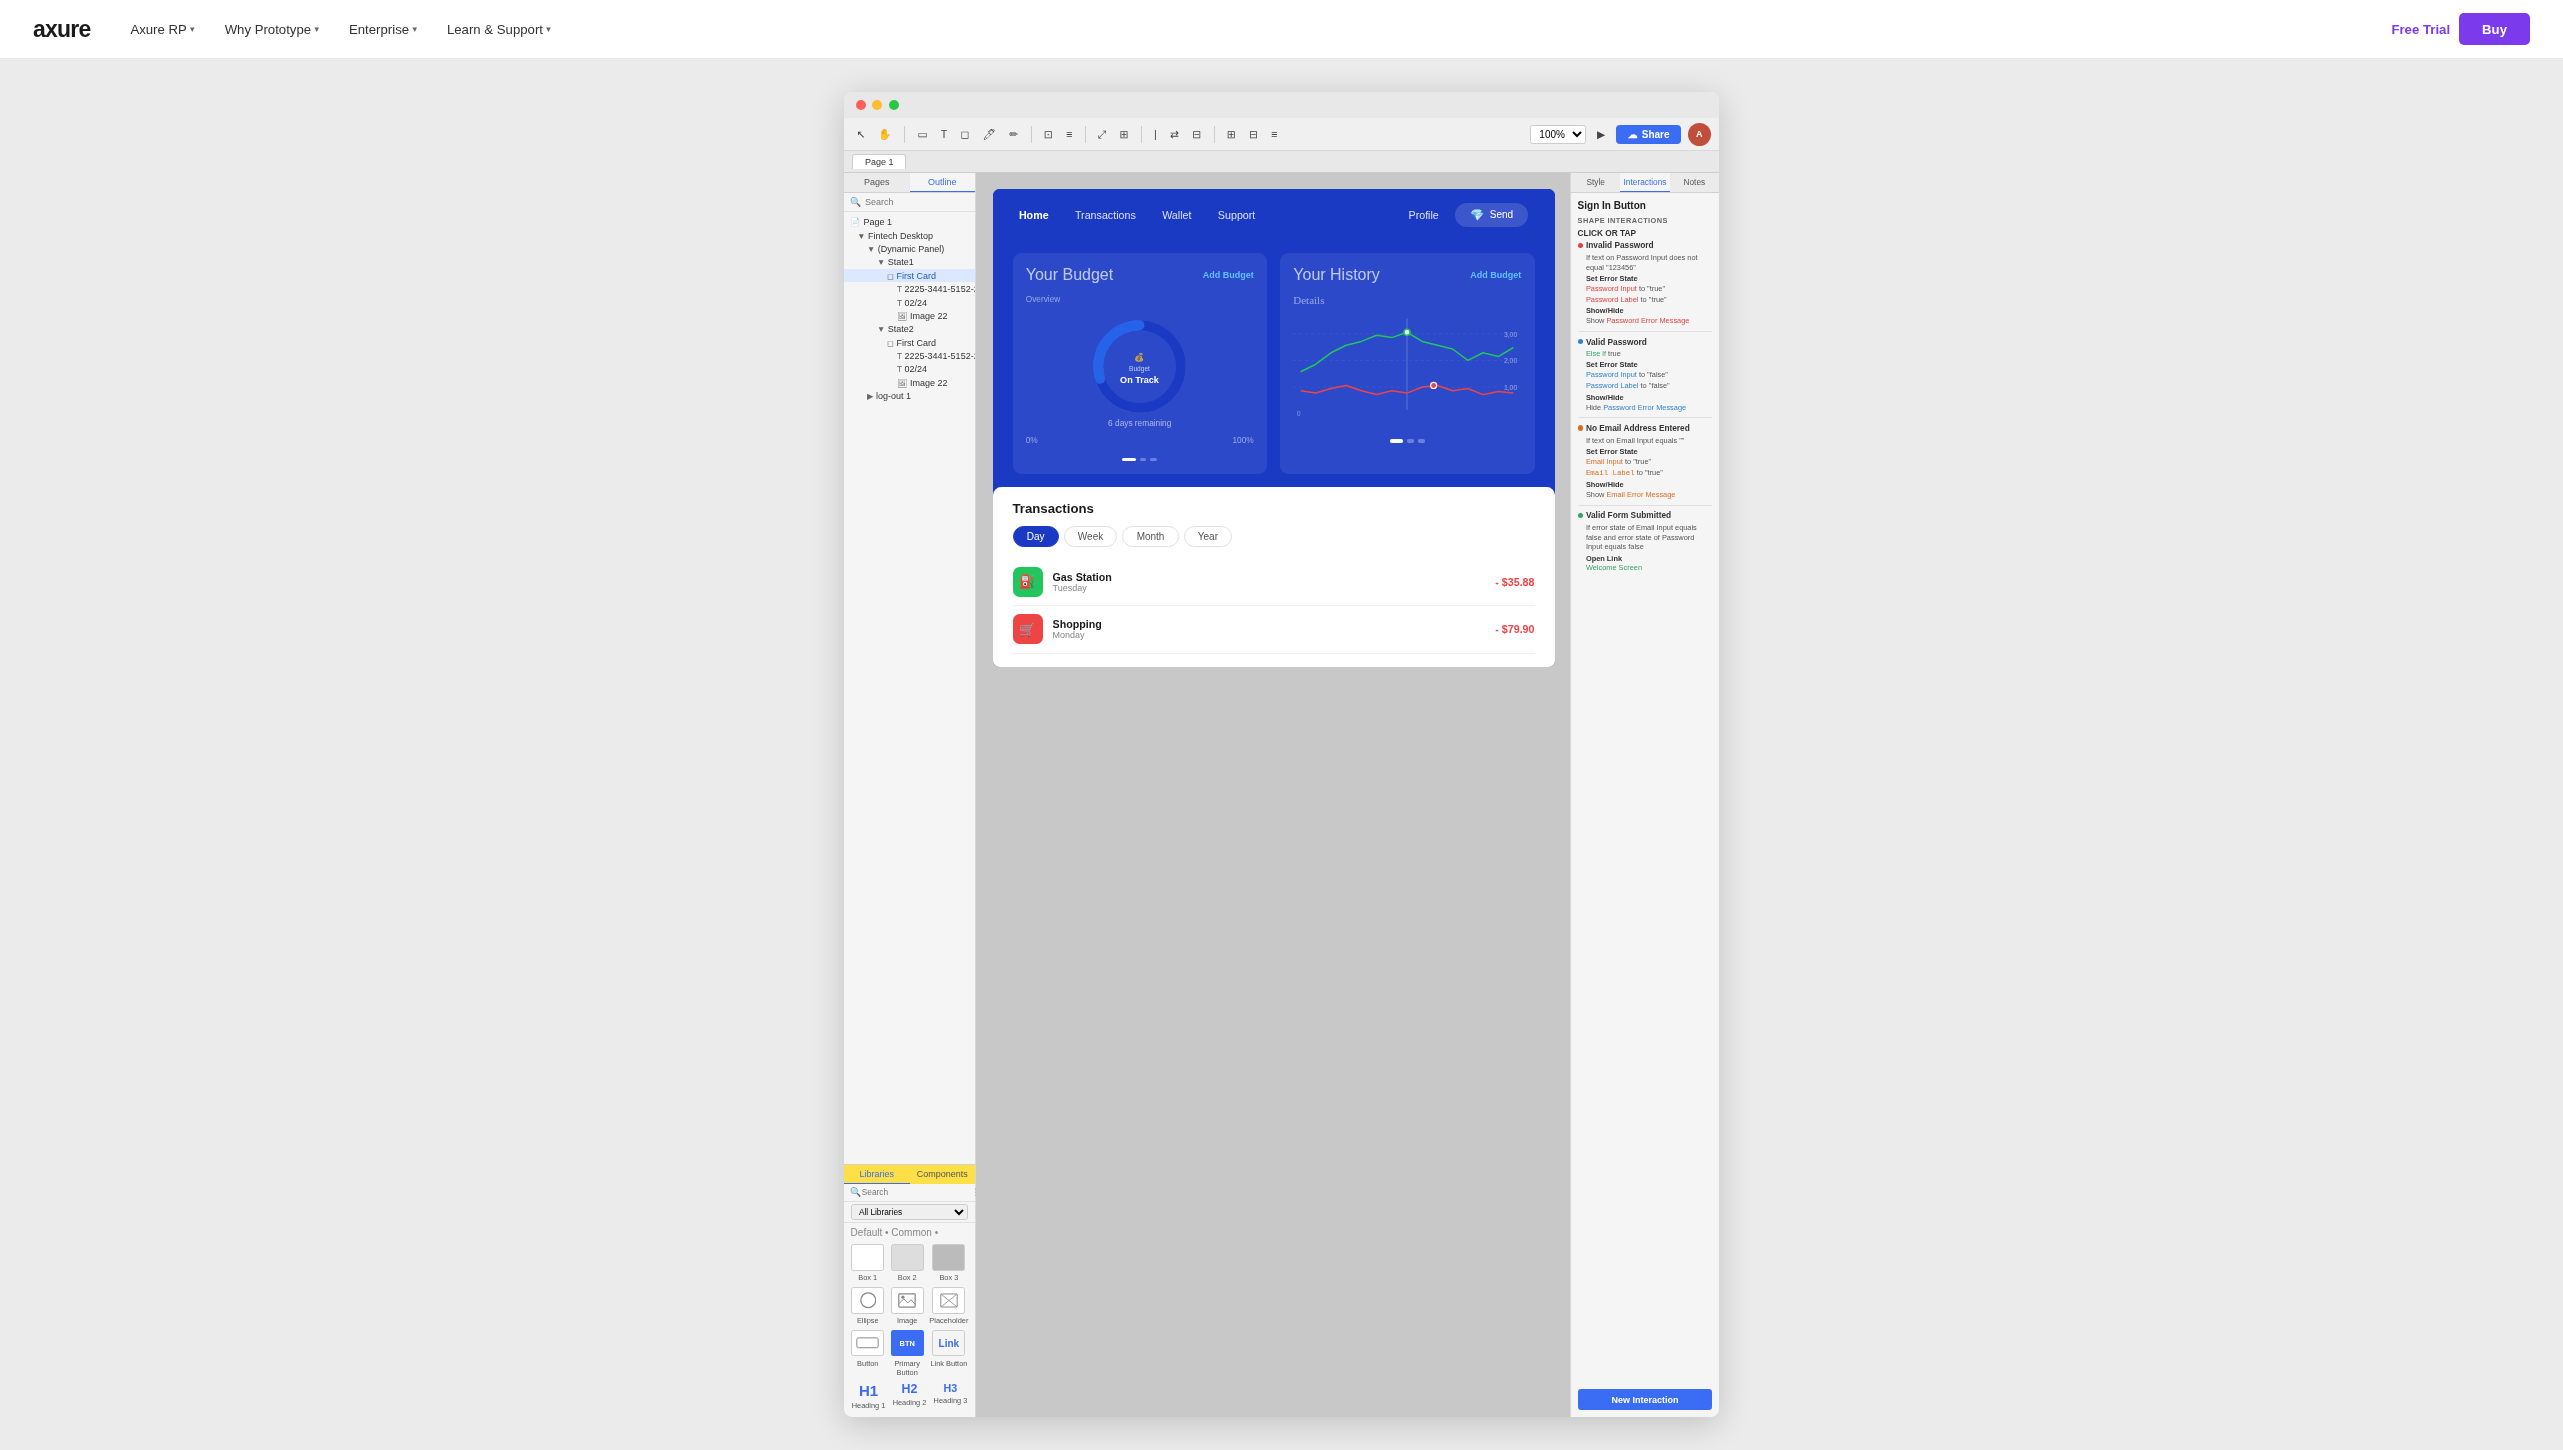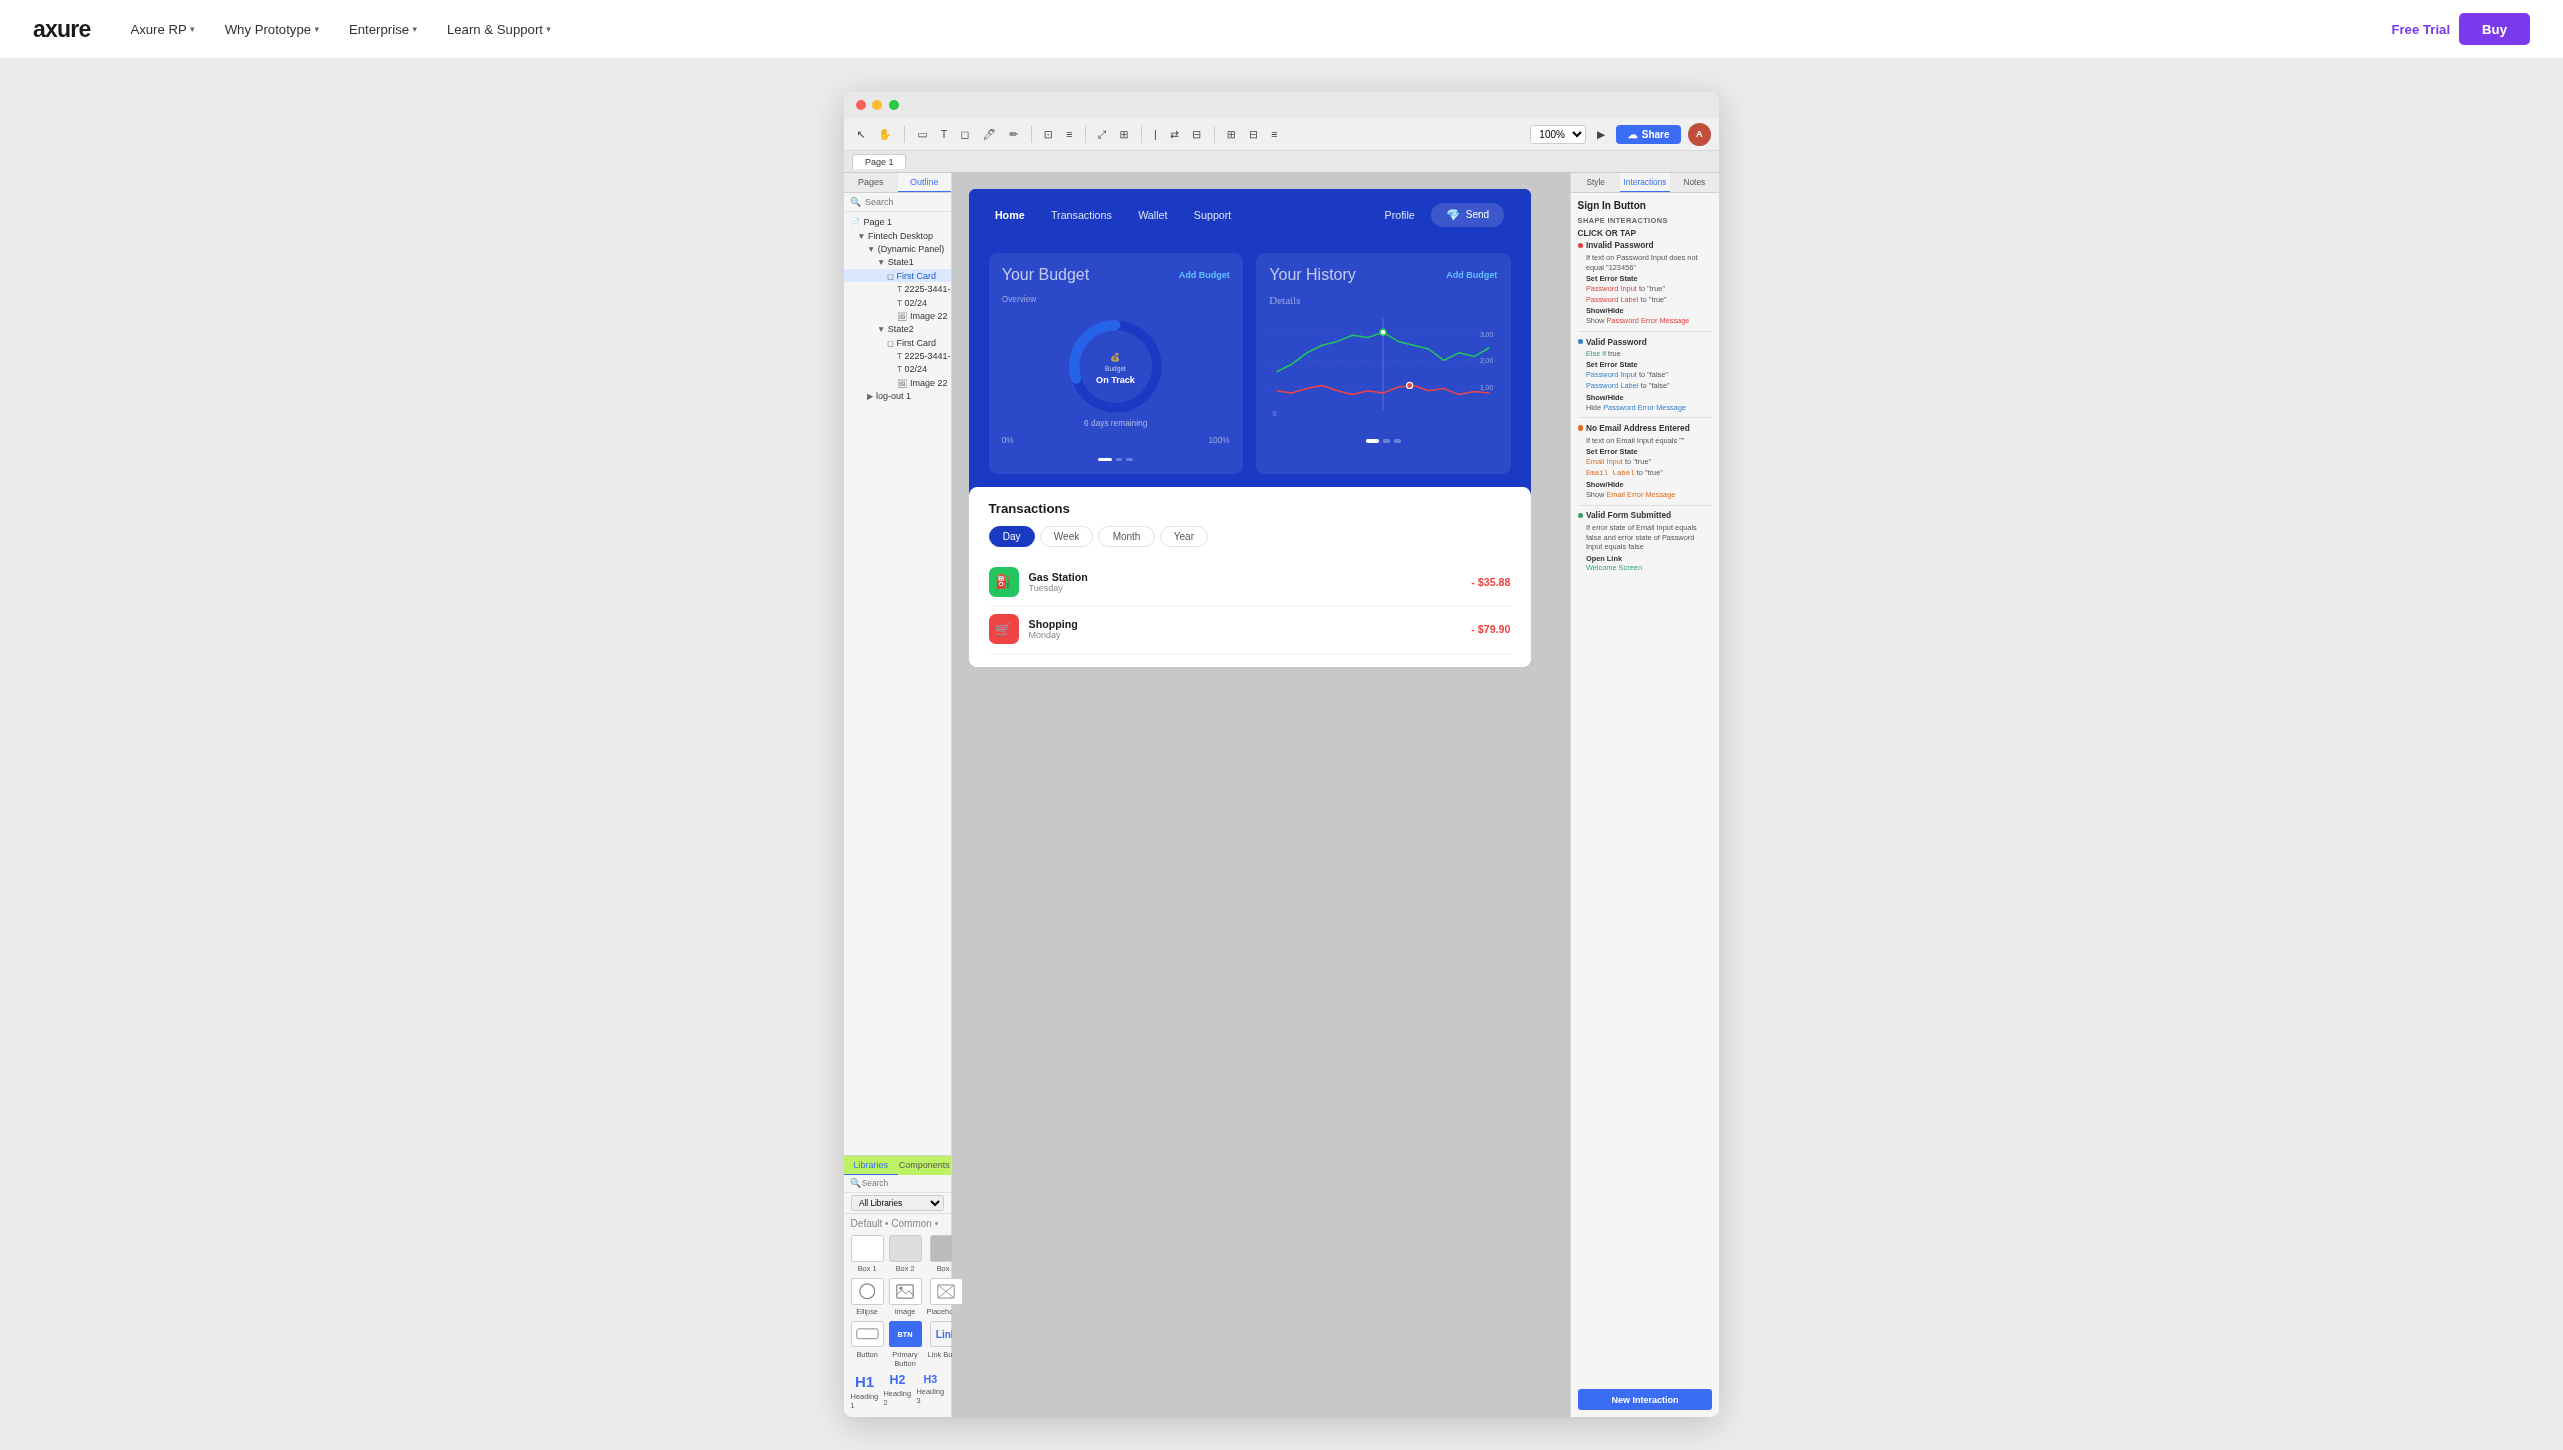--- a/index.html
+++ b/index.html
@@ -182,21 +182,21 @@
 
     
     .main-content {
       display: flex;
       flex: 1;
       overflow: hidden;
     }
 
     
     .left-panel {
-      width: 108px;
+      width: 132px;
       background: #f5f5f5;
       border-right: 0.8px solid #d8d8d8;
       display: flex;
       flex-direction: column;
       flex-shrink: 0;
       font-size: 9px;
     }
 
     
     .panel-tabs {
@@ -257,21 +257,21 @@
     .tree-indent-4 { padding-left: 43px; }
     .tree-indent-5 { padding-left: 53px; }
 
     
     .lib-panel {
       border-top: 0.8px solid #d0d0d0;
       padding: 0;
     }
     .lib-tabs {
       display: flex;
-      background: #bef264;
+      background: #fde047;
     }
     .lib-tab {
       flex: 1;
       text-align: center;
       padding: 4.1px 0;
       font-size: 9px;
       cursor: pointer;
       color: #555;
     }
     .lib-tab.active { color: #3a6cf4; border-bottom: 1.7px solid #3a6cf4; }

